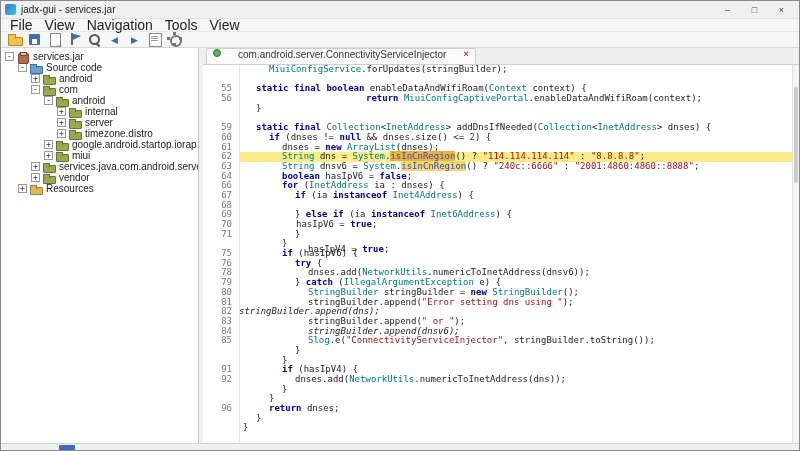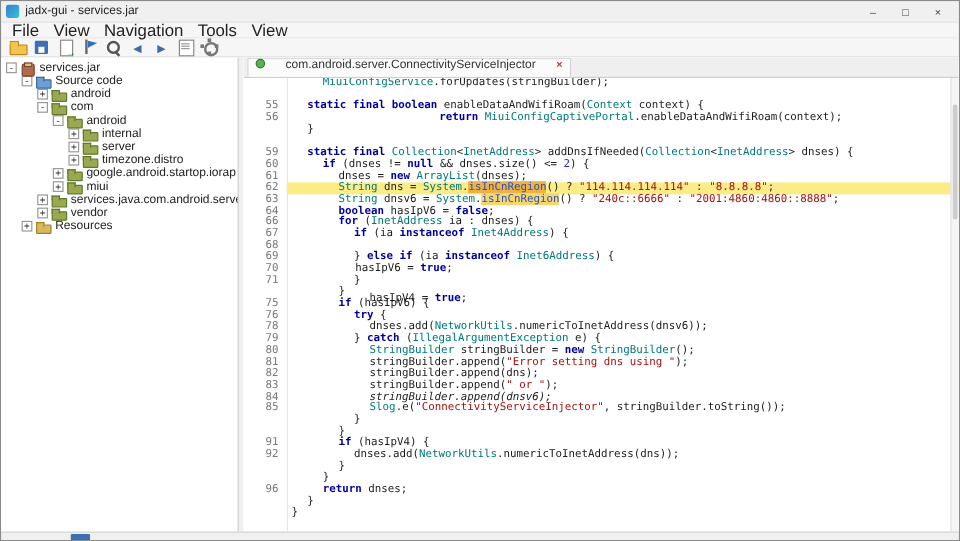--- a/index.html
+++ b/index.html
@@ -286,21 +286,21 @@
         <div class="crow">
           <span class="ln">80</span>
           <span class="ctext" style="padding-left: 69px;"><span class="tok-type">StringBuilder</span><span class="tok-plain"> </span><span class="tok-plain">stringBuilder</span><span class="tok-plain"> </span><span class="tok-plain">=</span><span class="tok-plain"> </span><span class="tok-kw">new</span><span class="tok-plain"> </span><span class="tok-type">StringBuilder</span><span class="tok-plain">();</span></span>
         </div>
         <div class="crow">
           <span class="ln">81</span>
           <span class="ctext" style="padding-left: 69px;"><span class="tok-plain">stringBuilder</span><span class="tok-plain">.</span><span class="tok-plain">append</span><span class="tok-plain">(</span><span class="tok-str">"Error setting dns using "</span><span class="tok-plain">);</span></span>
         </div>
         <div class="crow">
           <span class="ln">82</span>
-          <span class="ctext" style="padding-left: 69px;"><span class="tok-plain">stringBuilder</span><span class="tok-plain">.</span><span class="tok-plain">append</span><span class="tok-plain">(</span><span class="tok-plain">dns</span><span class="tok-plain">);</span></span>
+          <span class="ctext" style=" font-style: italic;"><span class="tok-plain">stringBuilder</span><span class="tok-plain">.</span><span class="tok-plain">append</span><span class="tok-plain">(</span><span class="tok-plain">dns</span><span class="tok-plain">);</span></span>
         </div>
         <div class="crow">
           <span class="ln">83</span>
           <span class="ctext" style="padding-left: 69px;"><span class="tok-plain">stringBuilder</span><span class="tok-plain">.</span><span class="tok-plain">append</span><span class="tok-plain">(</span><span class="tok-str">" or "</span><span class="tok-plain">);</span></span>
         </div>
         <div class="crow">
           <span class="ln">84</span>
           <span class="ctext" style="padding-left: 69px; font-style: italic;"><span class="tok-plain">stringBuilder</span><span class="tok-plain">.</span><span class="tok-plain">append</span><span class="tok-plain">(</span><span class="tok-plain">dnsv6</span><span class="tok-plain">);</span></span>
         </div>
         <div class="crow">

